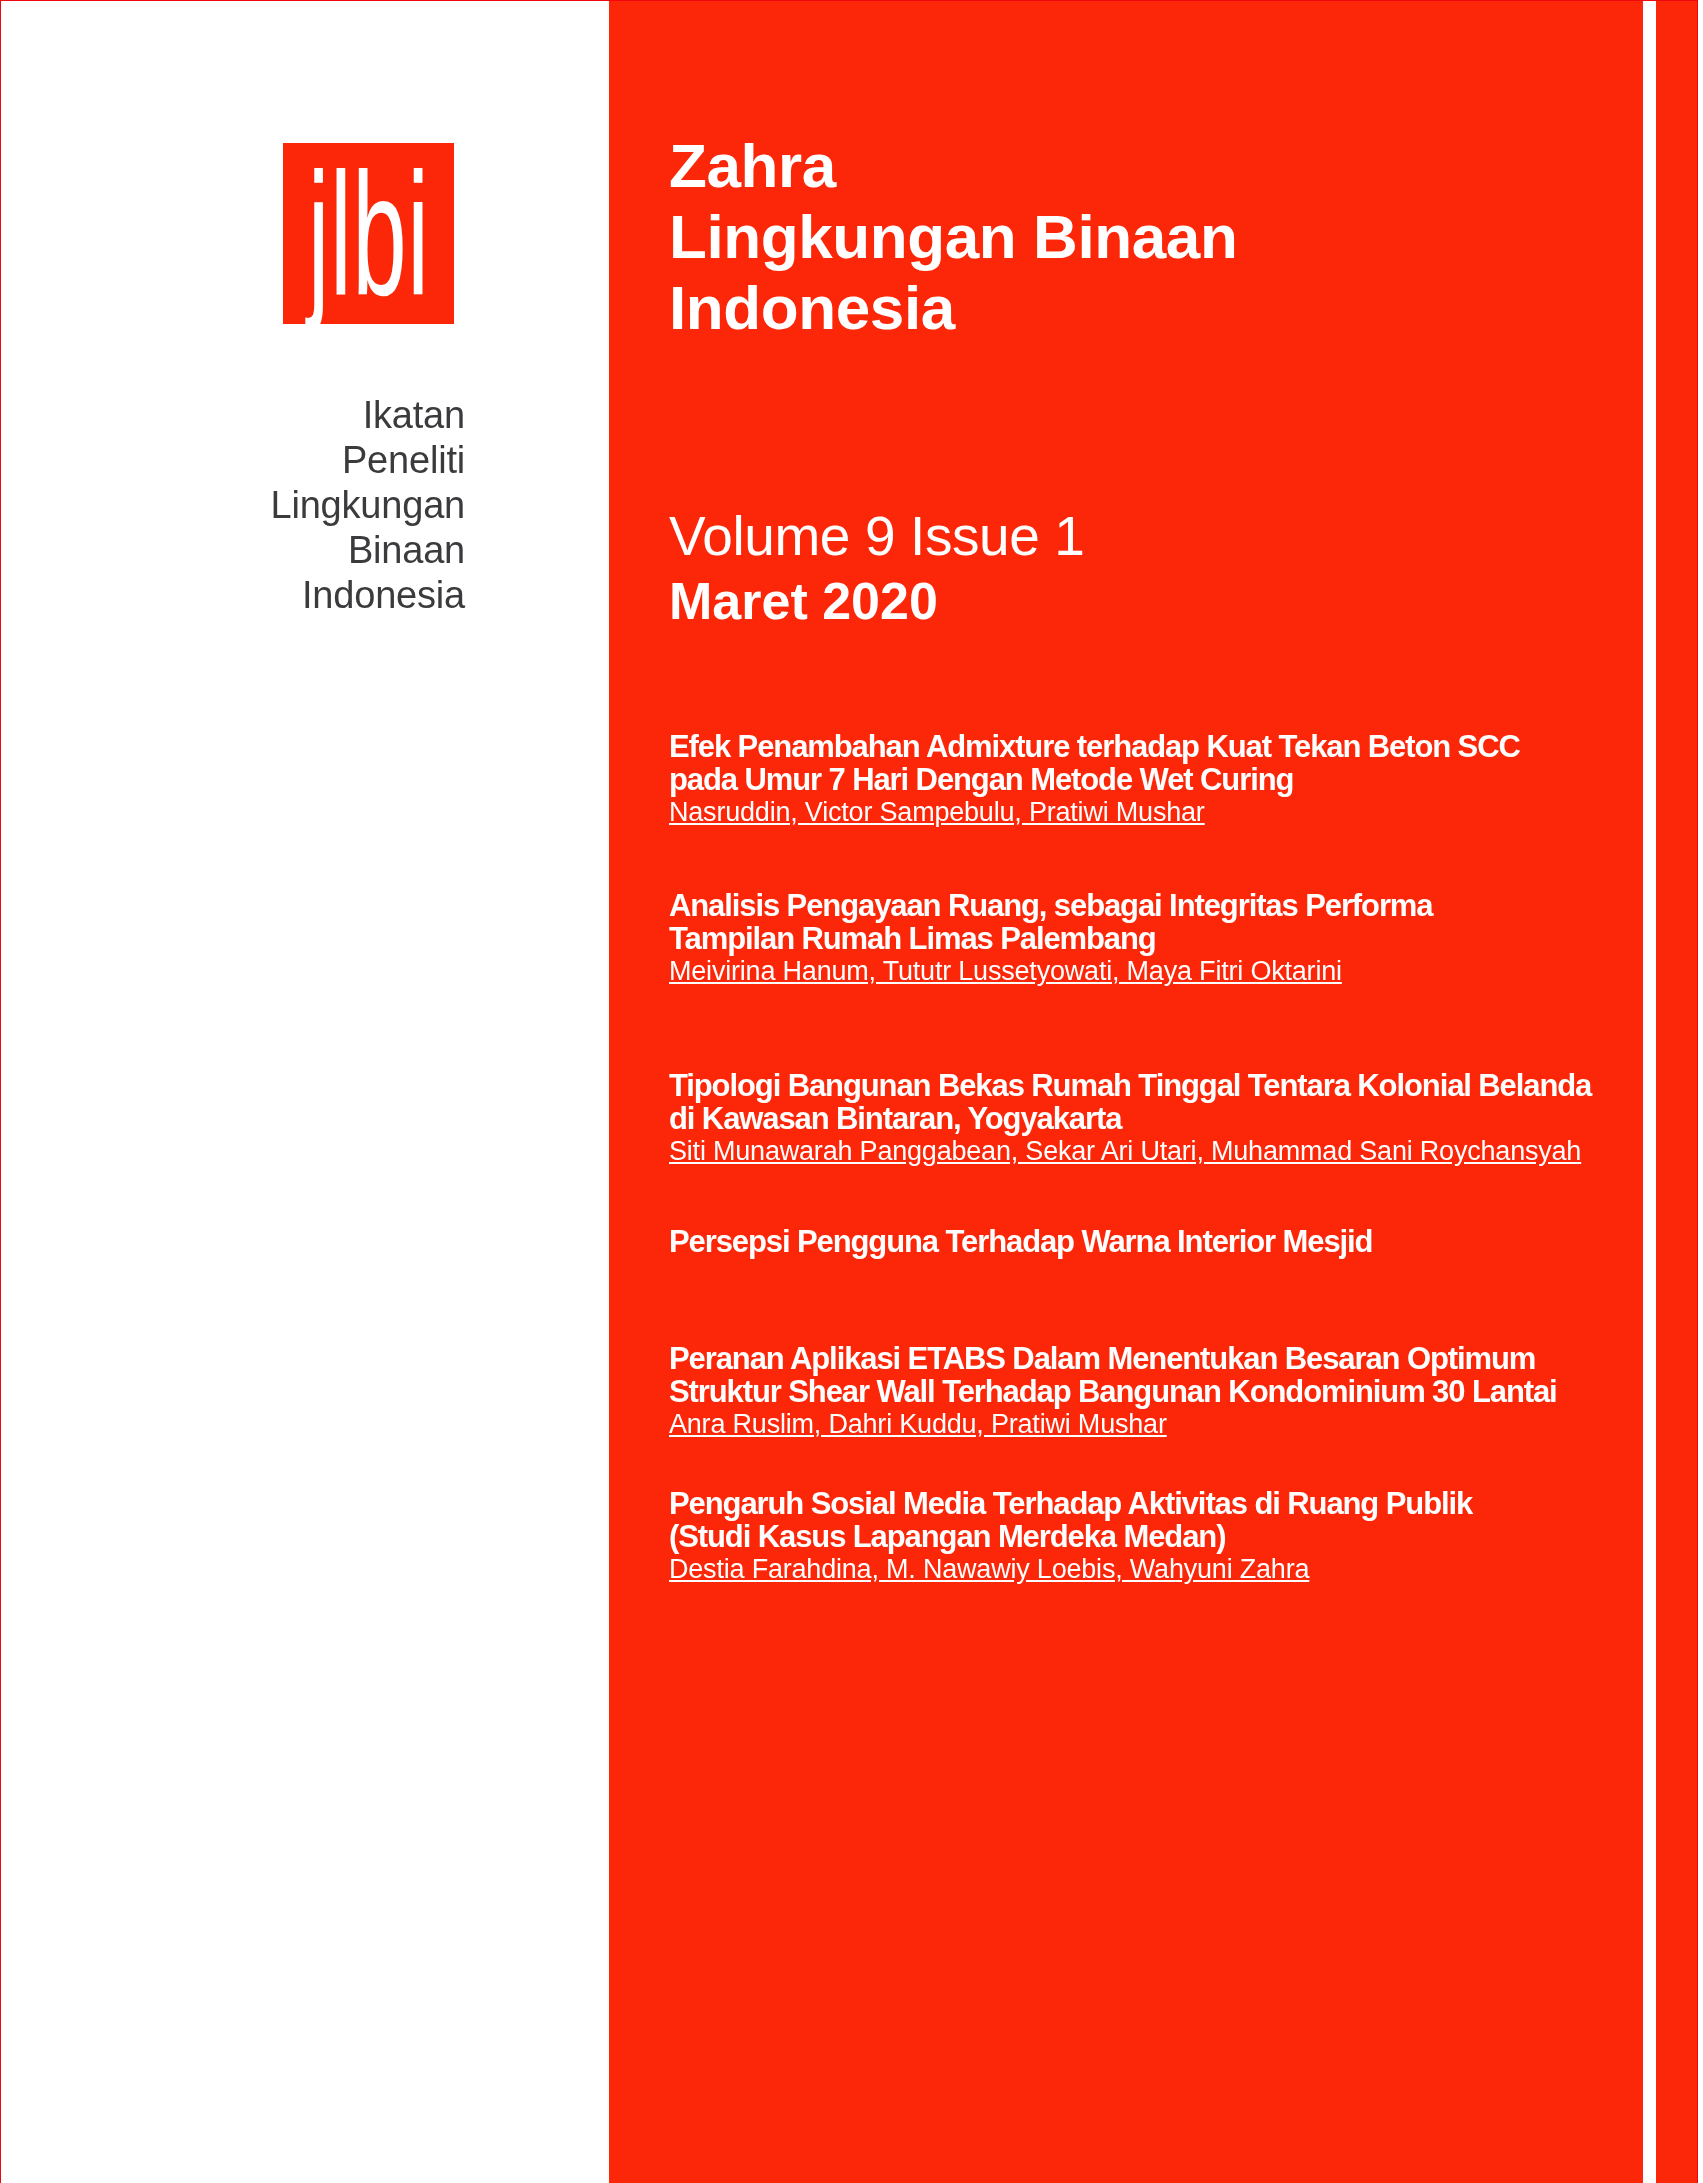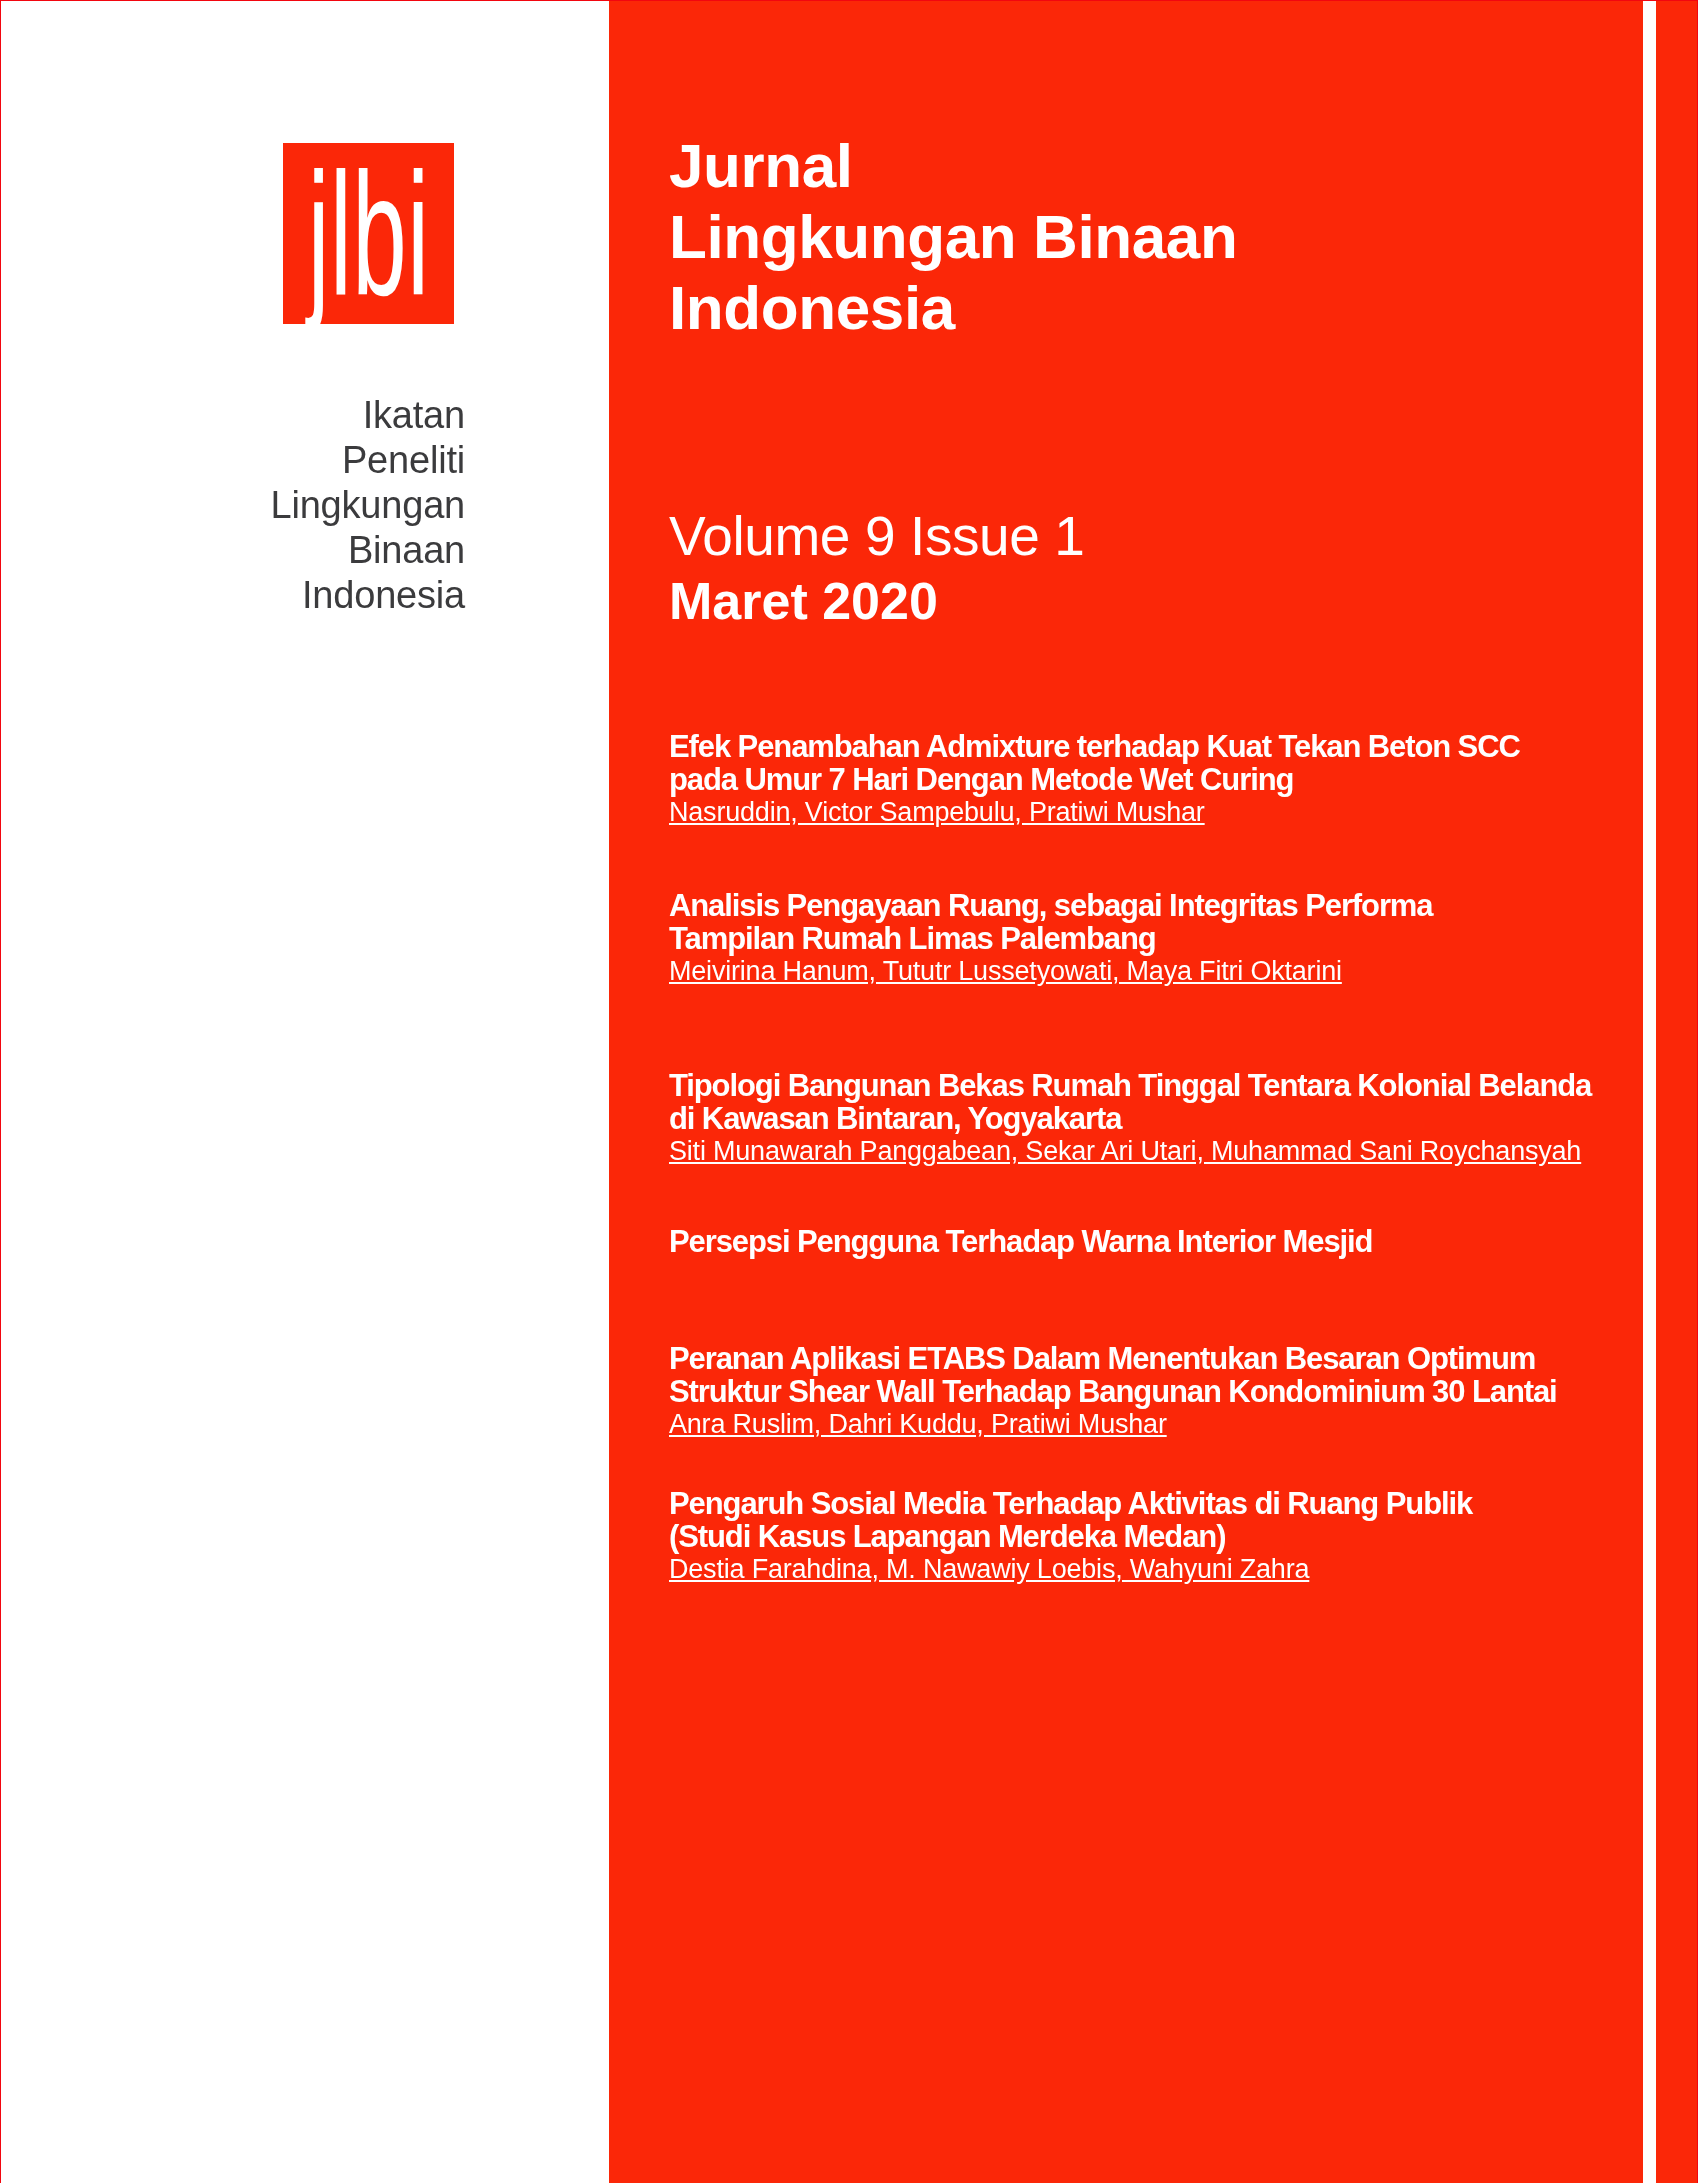--- a/index.html
+++ b/index.html
@@ -137,21 +137,21 @@
       </div>
       <div class="org-name">Ikatan
 Peneliti
 Lingkungan
 Binaan
 Indonesia</div>
     </div>
 
     <div class="red-panel">
 
-      <div class="journal-title">Jurnal
+      <div class="journal-title">Zahra
 Lingkungan Binaan
 Indonesia</div>
 
       <div class="volume-block">
         <div class="volume-line">Volume 9 Issue 1</div>
         <div class="date-line">Maret 2020</div>
       </div>
 
       <div class="article article-1">
         <div class="article-title">Efek Penambahan Admixture terhadap Kuat Tekan Beton SCC

